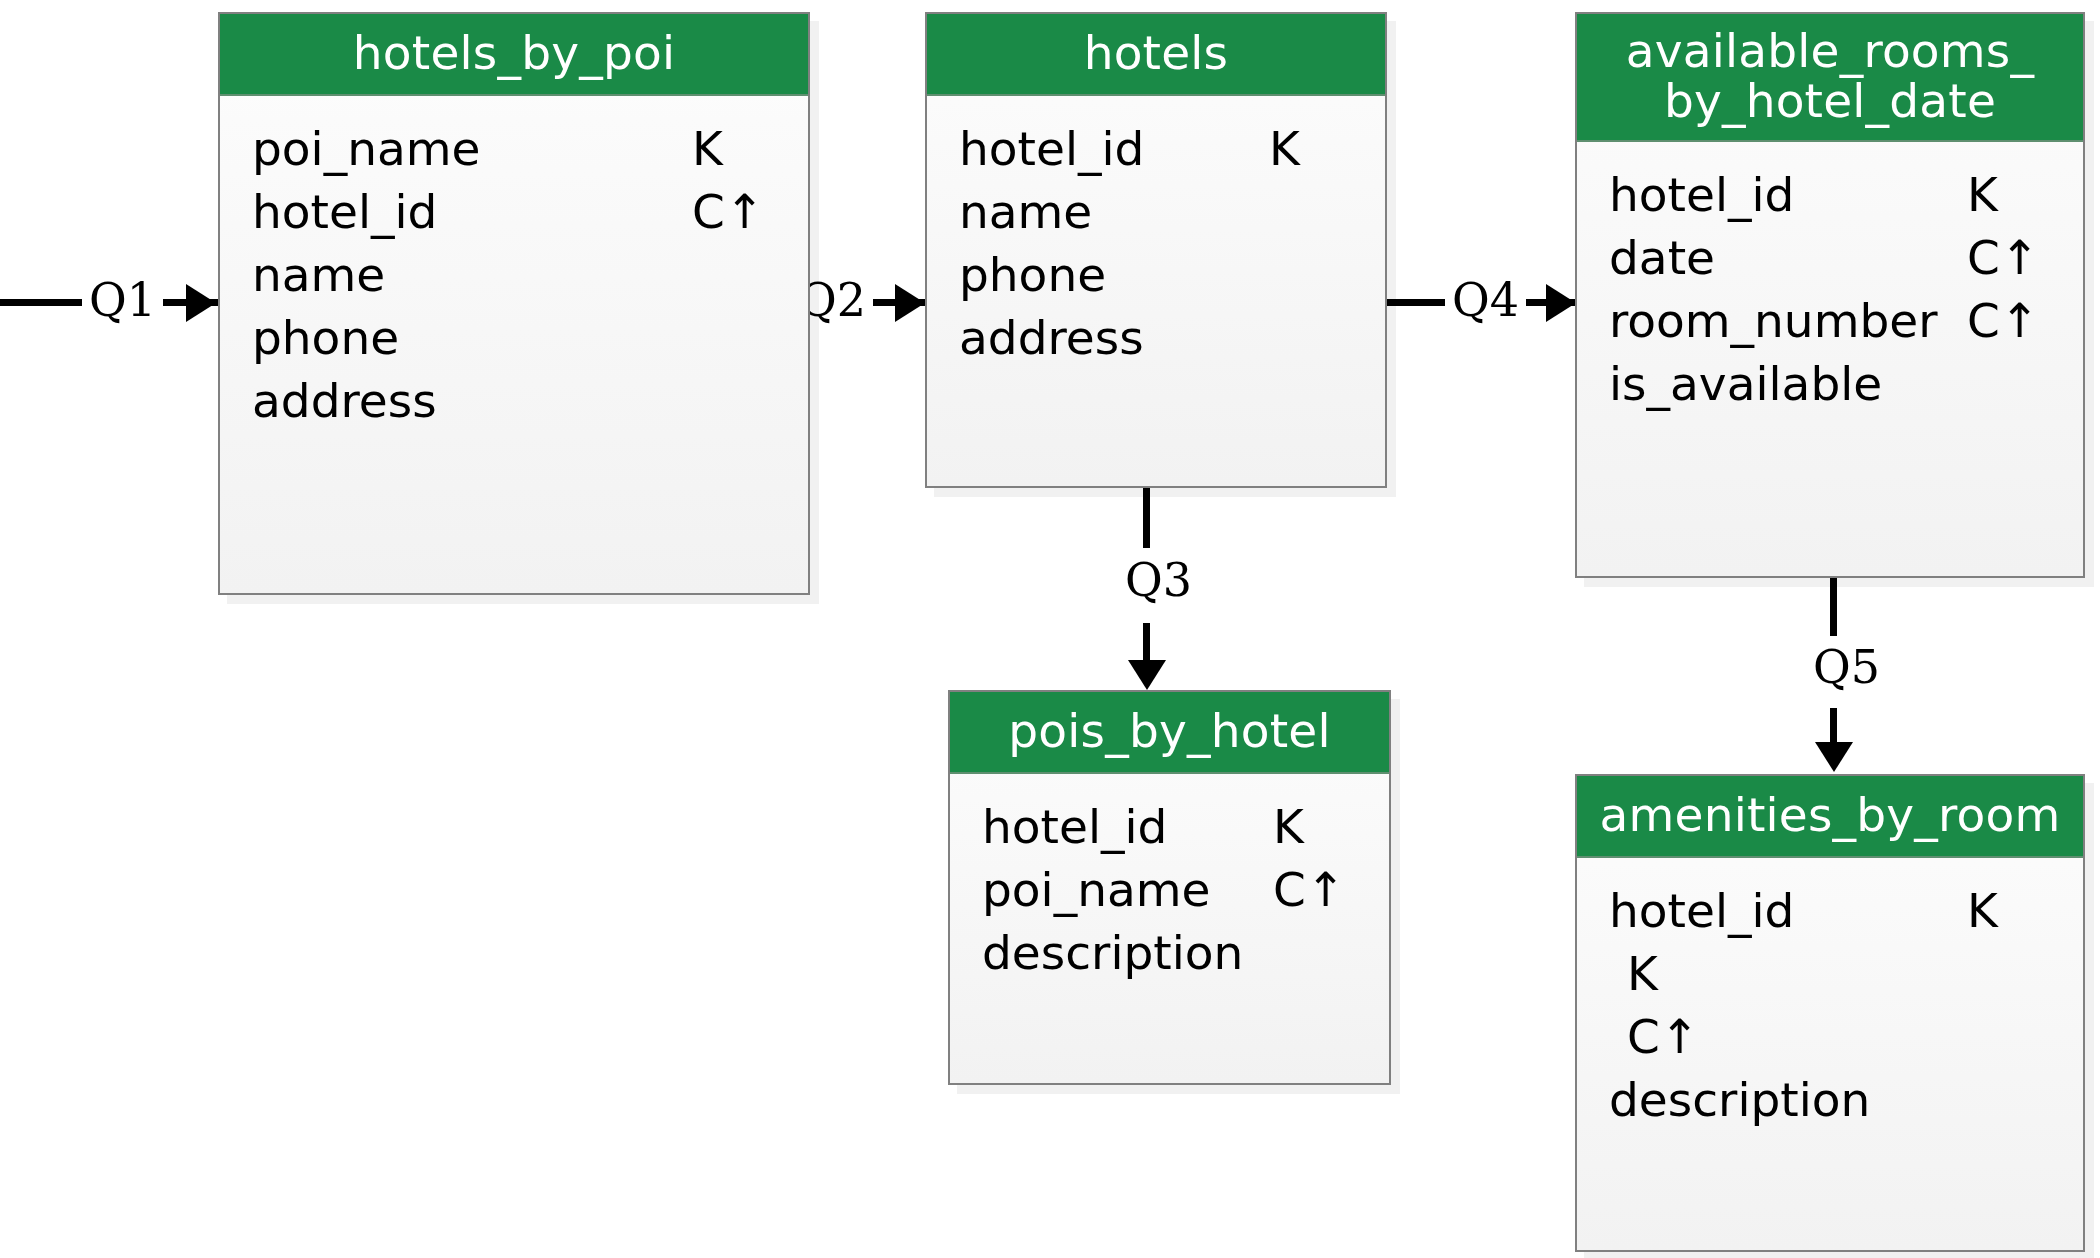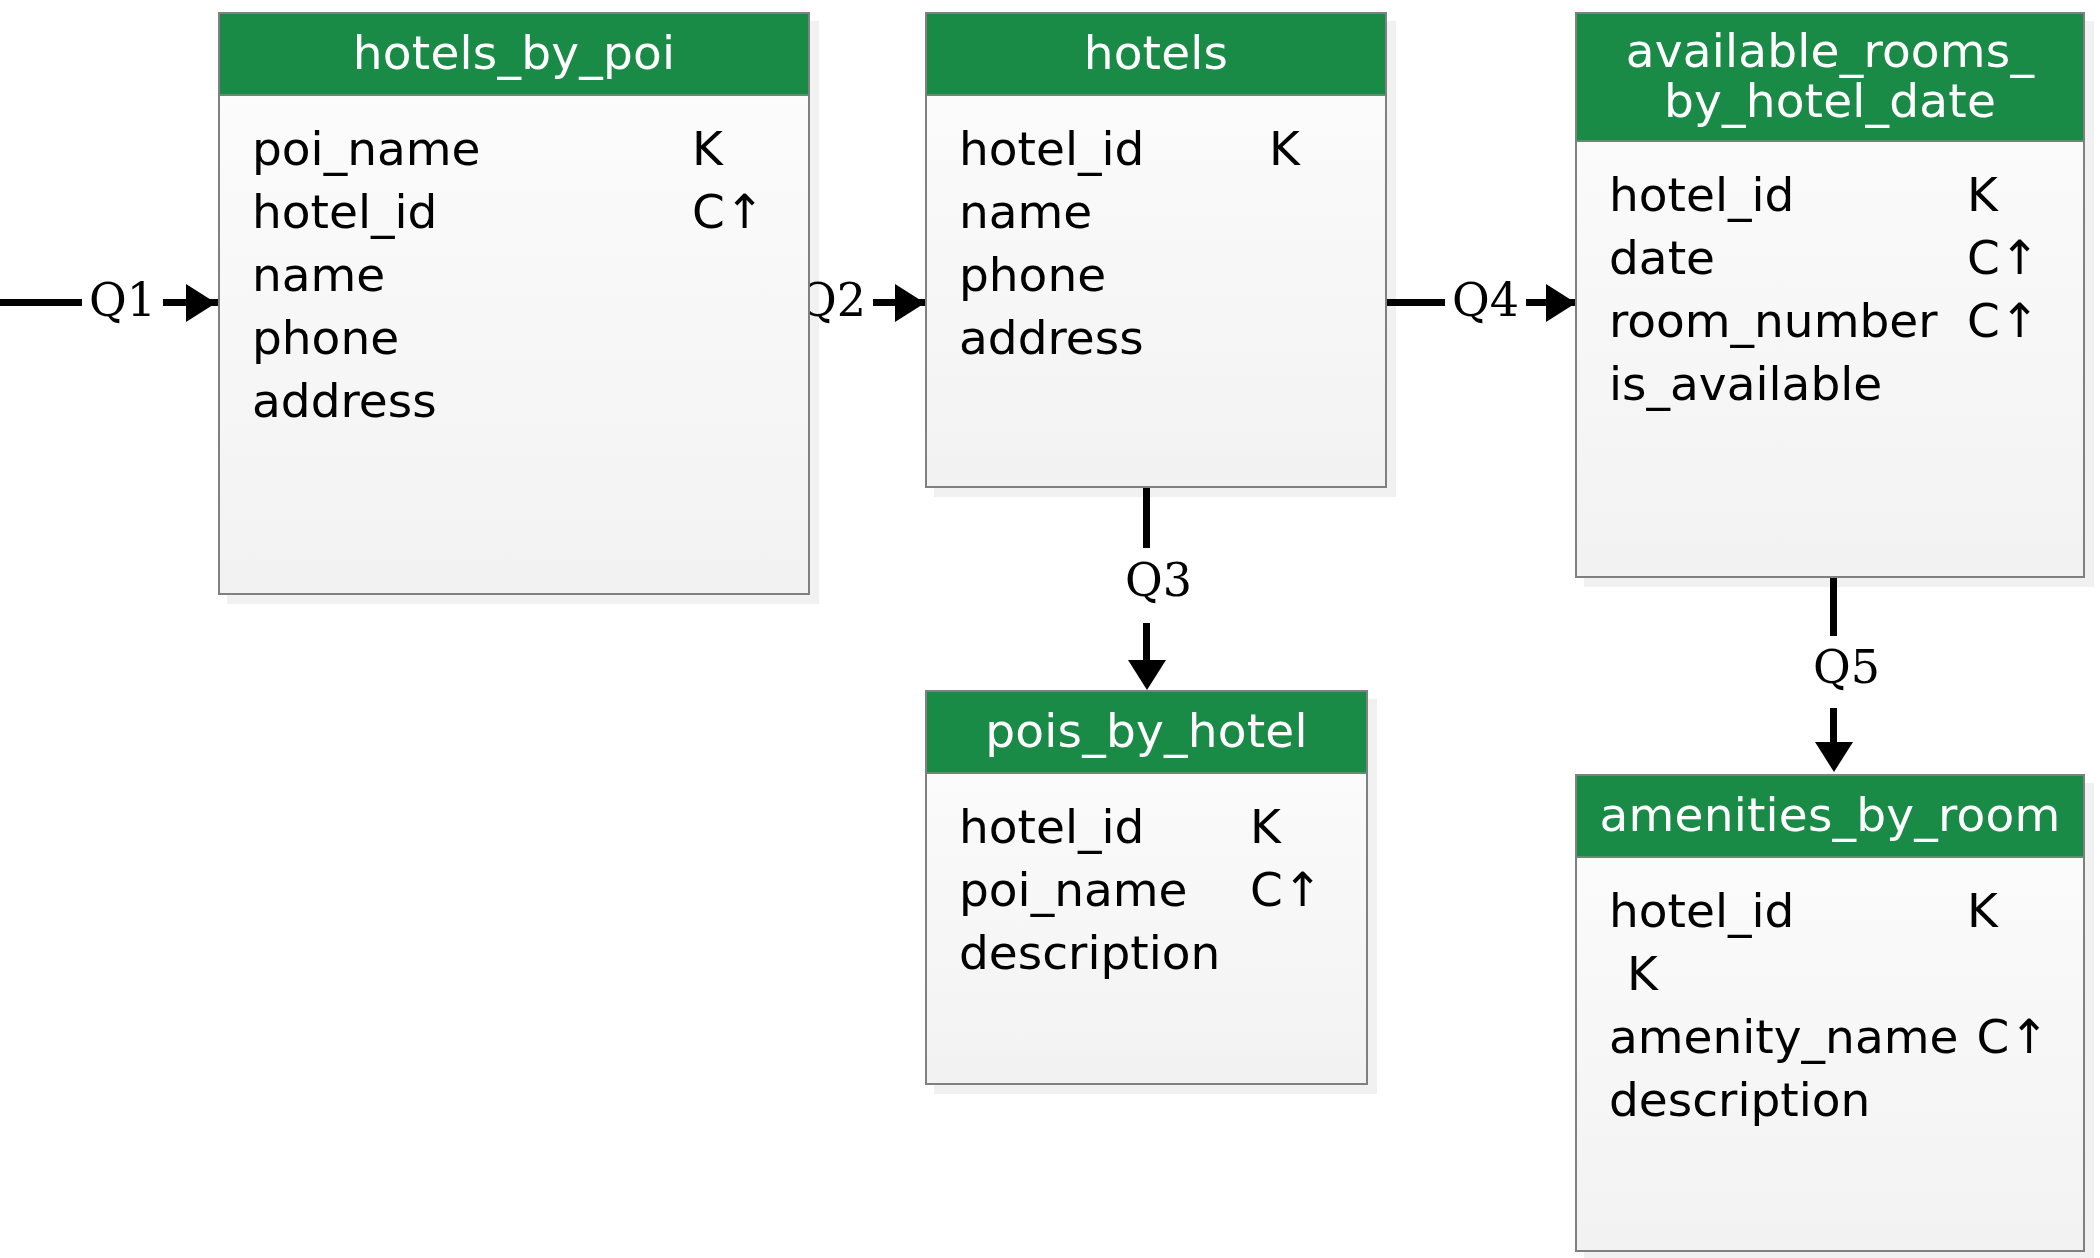--- a/index.html
+++ b/index.html
@@ -134,21 +134,21 @@
         <span class="cname">room_number</span>
         <span class="ckey">C↑</span>
       </div>
       <div class="row">
         <span class="cname">is_available</span>
         <span class="ckey"></span>
       </div>
     </div>
   </div>
 
-  <div class="tbl" style="left:925px;top:690px;width:443px;height:395px;">
+  <div class="tbl" style="left:948px;top:690px;width:443px;height:395px;">
     <div class="hdr">pois_by_hotel</div>
     <div class="cols">
       <div class="row">
         <span class="cname">hotel_id</span>
         <span class="ckey">K</span>
       </div>
       <div class="row">
         <span class="cname">poi_name</span>
         <span class="ckey">C↑</span>
       </div>
@@ -163,21 +163,20 @@
     <div class="hdr">amenities_by_room</div>
     <div class="cols">
       <div class="row">
         <span class="cname">hotel_id</span>
         <span class="ckey">K</span>
       </div>
       <div class="row">
         <span class="ckey">K</span>
       </div>
       <div class="row">
-        <span class="cname">amenity_name</span>
         <span class="ckey">C↑</span>
       </div>
       <div class="row">
         <span class="cname">description</span>
         <span class="ckey"></span>
       </div>
     </div>
   </div>
 
 </div>

